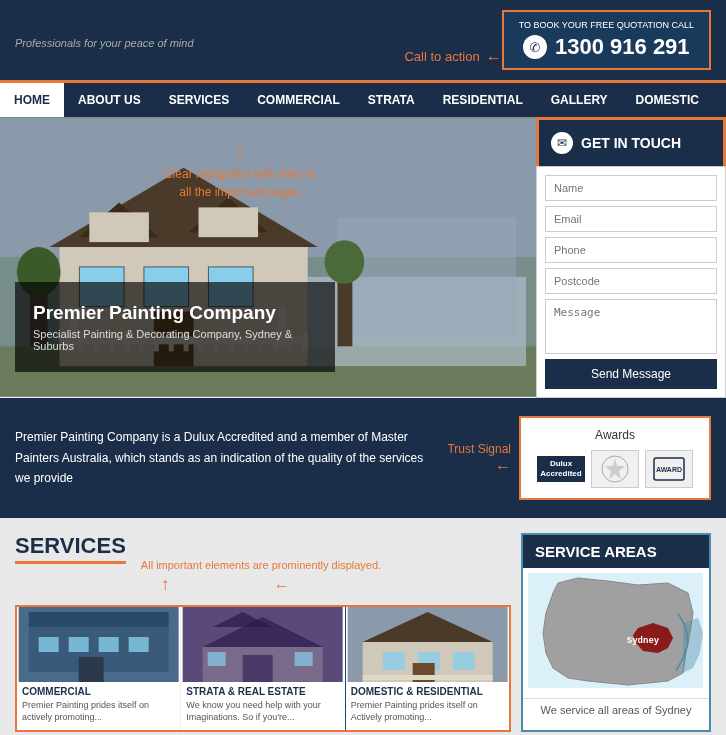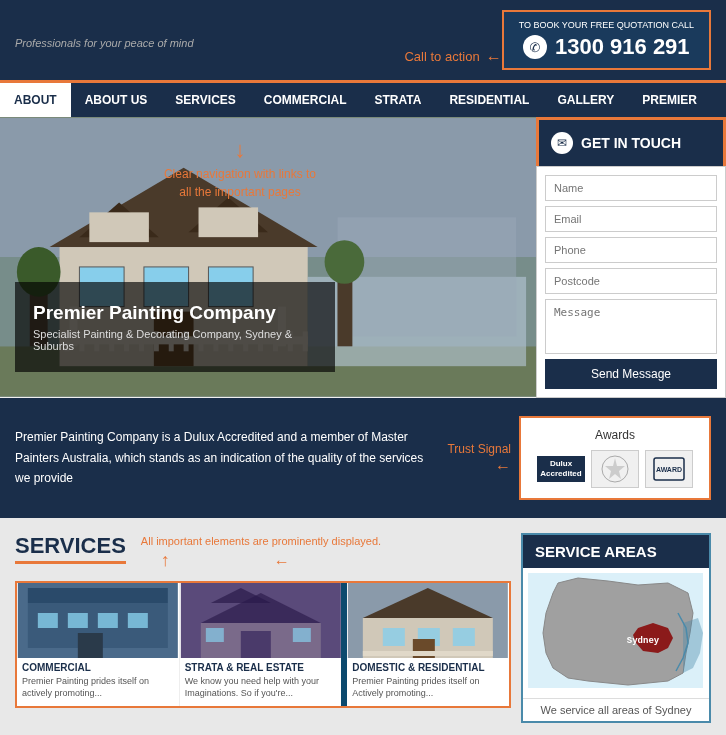--- a/index.html
+++ b/index.html
@@ -22,28 +22,28 @@
       <div style="color:#fff; font-size:9px; text-align:center; margin-bottom:4px;">TO BOOK YOUR FREE QUOTATION CALL</div>
       <div style="display:flex; align-items:center; gap:8px; justify-content:center;">
         <div style="width:24px; height:24px; background:#fff; border-radius:50%; display:flex; align-items:center; justify-content:center; color:#1a2e4a; font-size:13px;">✆</div>
         <span style="color:#fff; font-size:22px; font-weight:bold;">1300 916 291</span>
       </div>
     </div>
   </div>
 </div>
 
 <nav style="background:#1a2e4a; border-top:3px solid #e8783a; display:flex; align-items:stretch;">
-  <a style="color:#1a2e4a; background:#fff; font-size:12px; font-weight:bold; padding:10px 14px; cursor:pointer; text-decoration:none; display:flex; align-items:center;">ABOUT</a>
+  <a style="color:#1a2e4a; background:#fff; font-size:12px; font-weight:bold; padding:10px 14px; cursor:pointer; text-decoration:none; display:flex; align-items:center;">HOME</a>
   <a style="color:#fff; font-size:12px; font-weight:bold; padding:10px 14px; cursor:pointer; text-decoration:none; display:flex; align-items:center;">ABOUT US</a>
   <a style="color:#fff; font-size:12px; font-weight:bold; padding:10px 14px; cursor:pointer; text-decoration:none; display:flex; align-items:center;">SERVICES</a>
   <a style="color:#fff; font-size:12px; font-weight:bold; padding:10px 14px; cursor:pointer; text-decoration:none; display:flex; align-items:center;">COMMERCIAL</a>
   <a style="color:#fff; font-size:12px; font-weight:bold; padding:10px 14px; cursor:pointer; text-decoration:none; display:flex; align-items:center;">STRATA</a>
   <a style="color:#fff; font-size:12px; font-weight:bold; padding:10px 14px; cursor:pointer; text-decoration:none; display:flex; align-items:center;">RESIDENTIAL</a>
   <a style="color:#fff; font-size:12px; font-weight:bold; padding:10px 14px; cursor:pointer; text-decoration:none; display:flex; align-items:center;">GALLERY</a>
-  <a style="color:#fff; font-size:12px; font-weight:bold; padding:10px 14px; cursor:pointer; text-decoration:none; display:flex; align-items:center;">PREMIER</a>
+  <a style="color:#fff; font-size:12px; font-weight:bold; padding:10px 14px; cursor:pointer; text-decoration:none; display:flex; align-items:center;">DOMESTIC</a>
 </nav>
 
 <div style="display:flex;">
 
   <div style="flex:1; position:relative; overflow:hidden; min-height:280px;">
 
     <div style="width:100%; height:280px; position:relative; overflow:hidden; background:#7a8a7a;">
 
       <svg width="100%" height="280" viewBox="0 0 540 280" xmlns="http://www.w3.org/2000/svg" style="position:absolute; top:0; left:0;">
 
@@ -159,21 +159,21 @@
     </div>
   </div>
 </div>
 
 <div style="display:flex; gap:10px; padding:15px; background:#e8e8e8;">
 
   <div style="flex:1;">
     <div style="display:flex; align-items:flex-start; gap:15px; margin-bottom:10px;">
       <div style="color:#1a2e4a; font-size:22px; font-weight:bold; border-bottom:3px solid #e8783a; padding-bottom:2px; flex-shrink:0;">SERVICES</div>
       <div style="display:flex; flex-direction:column; align-items:flex-start;">
-        <div style="color:#e8783a; font-size:11px; line-height:1.5;">All important elements are prominently displayed.</div>
+        <div style="color:#e8783a; font-size:11px; line-height:1.5;margin-top:24px;">All important elements are prominently displayed.</div>
         <div style="display:flex; align-items:center; gap:4px;">
           <div style="color:#e8783a; font-size:18px; margin-left:20px;">↑</div>
           <div style="color:#e8783a; font-size:16px; position:relative; margin-left:100px;">←</div>
         </div>
       </div>
     </div>
 
     <div style="border:2px solid #e8783a; display:flex; gap:0;">
 
       <div style="flex:1; background:#fff; cursor:pointer; border-right:1px solid #eee;">
@@ -186,21 +186,21 @@
             <rect x="80" y="30" width="20" height="15" fill="#87CEEB" opacity="0.8"></rect>
             <rect x="110" y="30" width="20" height="15" fill="#87CEEB" opacity="0.8"></rect>
             <rect x="10" y="5" width="140" height="15" fill="#2a4a6a"></rect>
             <rect x="60" y="50" width="25" height="25" fill="#2a3a4a"></rect>
           </svg>
         </div>
         <div style="font-size:10px; font-weight:bold; color:#1a2e4a; padding:4px 5px 2px;">COMMERCIAL</div>
         <div style="font-size:9px; color:#555; padding:0 5px 6px; line-height:1.4;">Premier Painting prides itself on actively promoting...</div>
       </div>
 
-      <div style="flex:1; background:#fff; cursor:pointer; border-right:6px solid #0c4a6e;">
+      <div style="flex:1; background:#fff; cursor:pointer; border-right:1px solid #0c4a6e;">
         <div style="height:75px; overflow:hidden;">
           <svg width="100%" height="75" viewBox="0 0 160 75" xmlns="http://www.w3.org/2000/svg">
             <rect width="160" height="75" fill="#5a4a7a"></rect>
             <rect x="20" y="40" width="120" height="35" fill="#7a6a8a"></rect>
             <polygon points="80,10 20,40 140,40" fill="#3a2a5a"></polygon>
             <rect x="60" y="48" width="30" height="27" fill="#4a3a6a"></rect>
             <rect x="25" y="45" width="18" height="14" fill="#87CEEB" opacity="0.7"></rect>
             <rect x="112" y="45" width="18" height="14" fill="#87CEEB" opacity="0.7"></rect>
             <polygon points="30,20 60,5 90,20" fill="#2a1a4a" opacity="0.7"></polygon>
           </svg>

